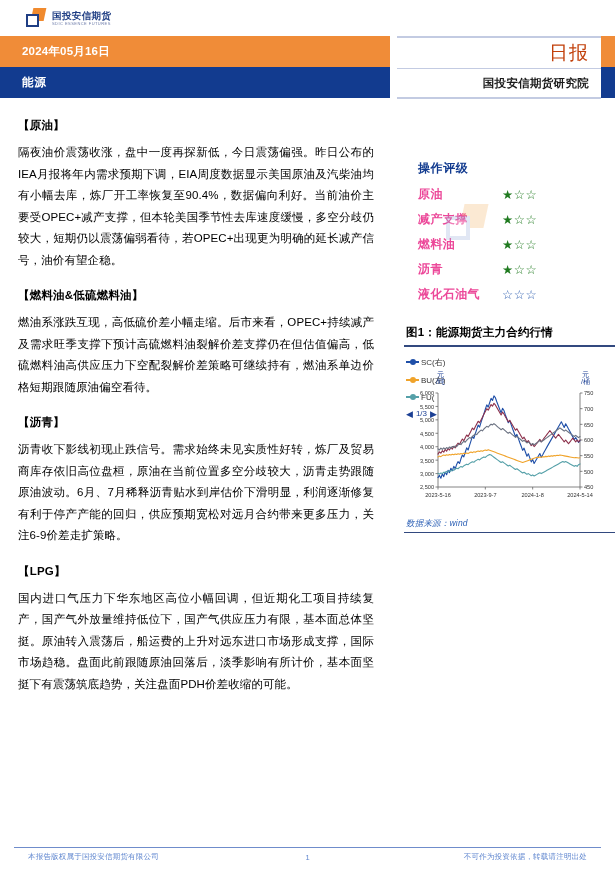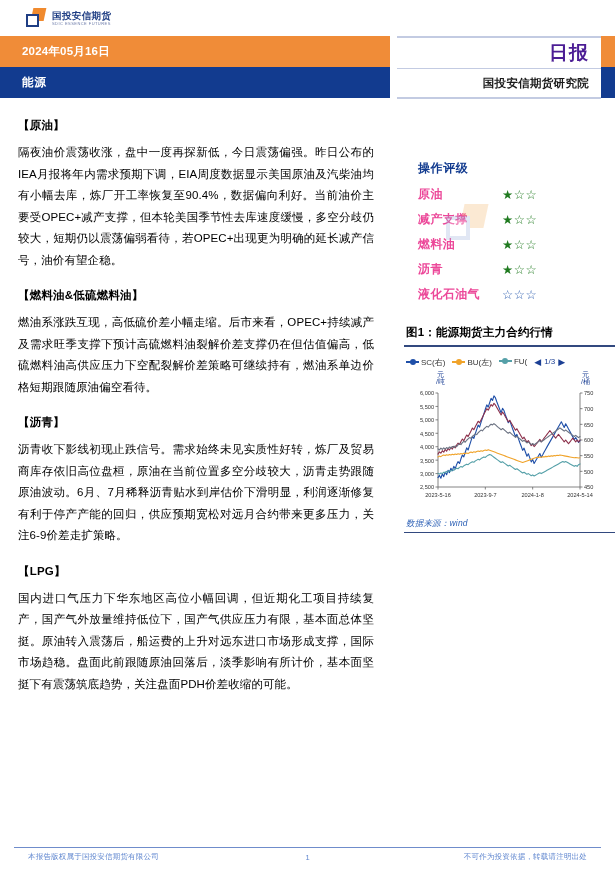--- a/index.html
+++ b/index.html
@@ -72,21 +72,21 @@
   }
   .banner .rc-inner{
     position:absolute;left:7px;top:0;right:14px;height:62px;
     background:#fff;
   }
   .rc-line{height:1.5px;background:#c3cbe2;}
   .rc-top{
     height:30px;display:flex;align-items:center;justify-content:flex-end;
     padding-right:12px;box-sizing:border-box;
   }
-  .rc-title{font-size:19px;font-weight:bold;color:#4c1d95;letter-spacing:1px;}
+  .rc-title{font-size:19px;font-weight:normal;color:#c2410c;letter-spacing:1px;}
   .rc-bot{
     height:28px;display:flex;align-items:center;justify-content:flex-end;
     padding-right:12px;box-sizing:border-box;
   }
   .rc-sub{font-size:11.5px;font-weight:bold;color:#1a1a1a;letter-spacing:.3px;}
 
   
   .content{
     position:absolute;left:0;top:110px;width:615px;height:715px;
   }
@@ -129,20 +129,21 @@
   .chart-wrap{margin-top:22px;}
   .chart-title{
     font-size:11.5px;font-weight:bold;color:#000;
     margin-left:2px;margin-bottom:5px;letter-spacing:.2px;
   }
   .chart-rule{height:1.5px;background:#32497f;margin-bottom:10px;}
   .legend{
     display:flex;align-items:flex-start;justify-content:flex-start;
     font-size:8px;color:#333;margin-bottom:2px;gap:7px;
     padding-left:2px;
+    flex-direction:column;
   }
   .lg-item{display:flex;align-items:center;gap:2px;white-space:nowrap;}
   .lg-line{width:13px;height:1.6px;position:relative;}
   .lg-line:after{
     content:"";position:absolute;left:3.5px;top:-2.2px;
     width:6px;height:6px;border-radius:50%;
   }
   .lg-sc .lg-line{background:#1f4fa8;}
   .lg-sc .lg-line:after{background:#1f4fa8;}
   .lg-bu .lg-line{background:#f0a32a;}

